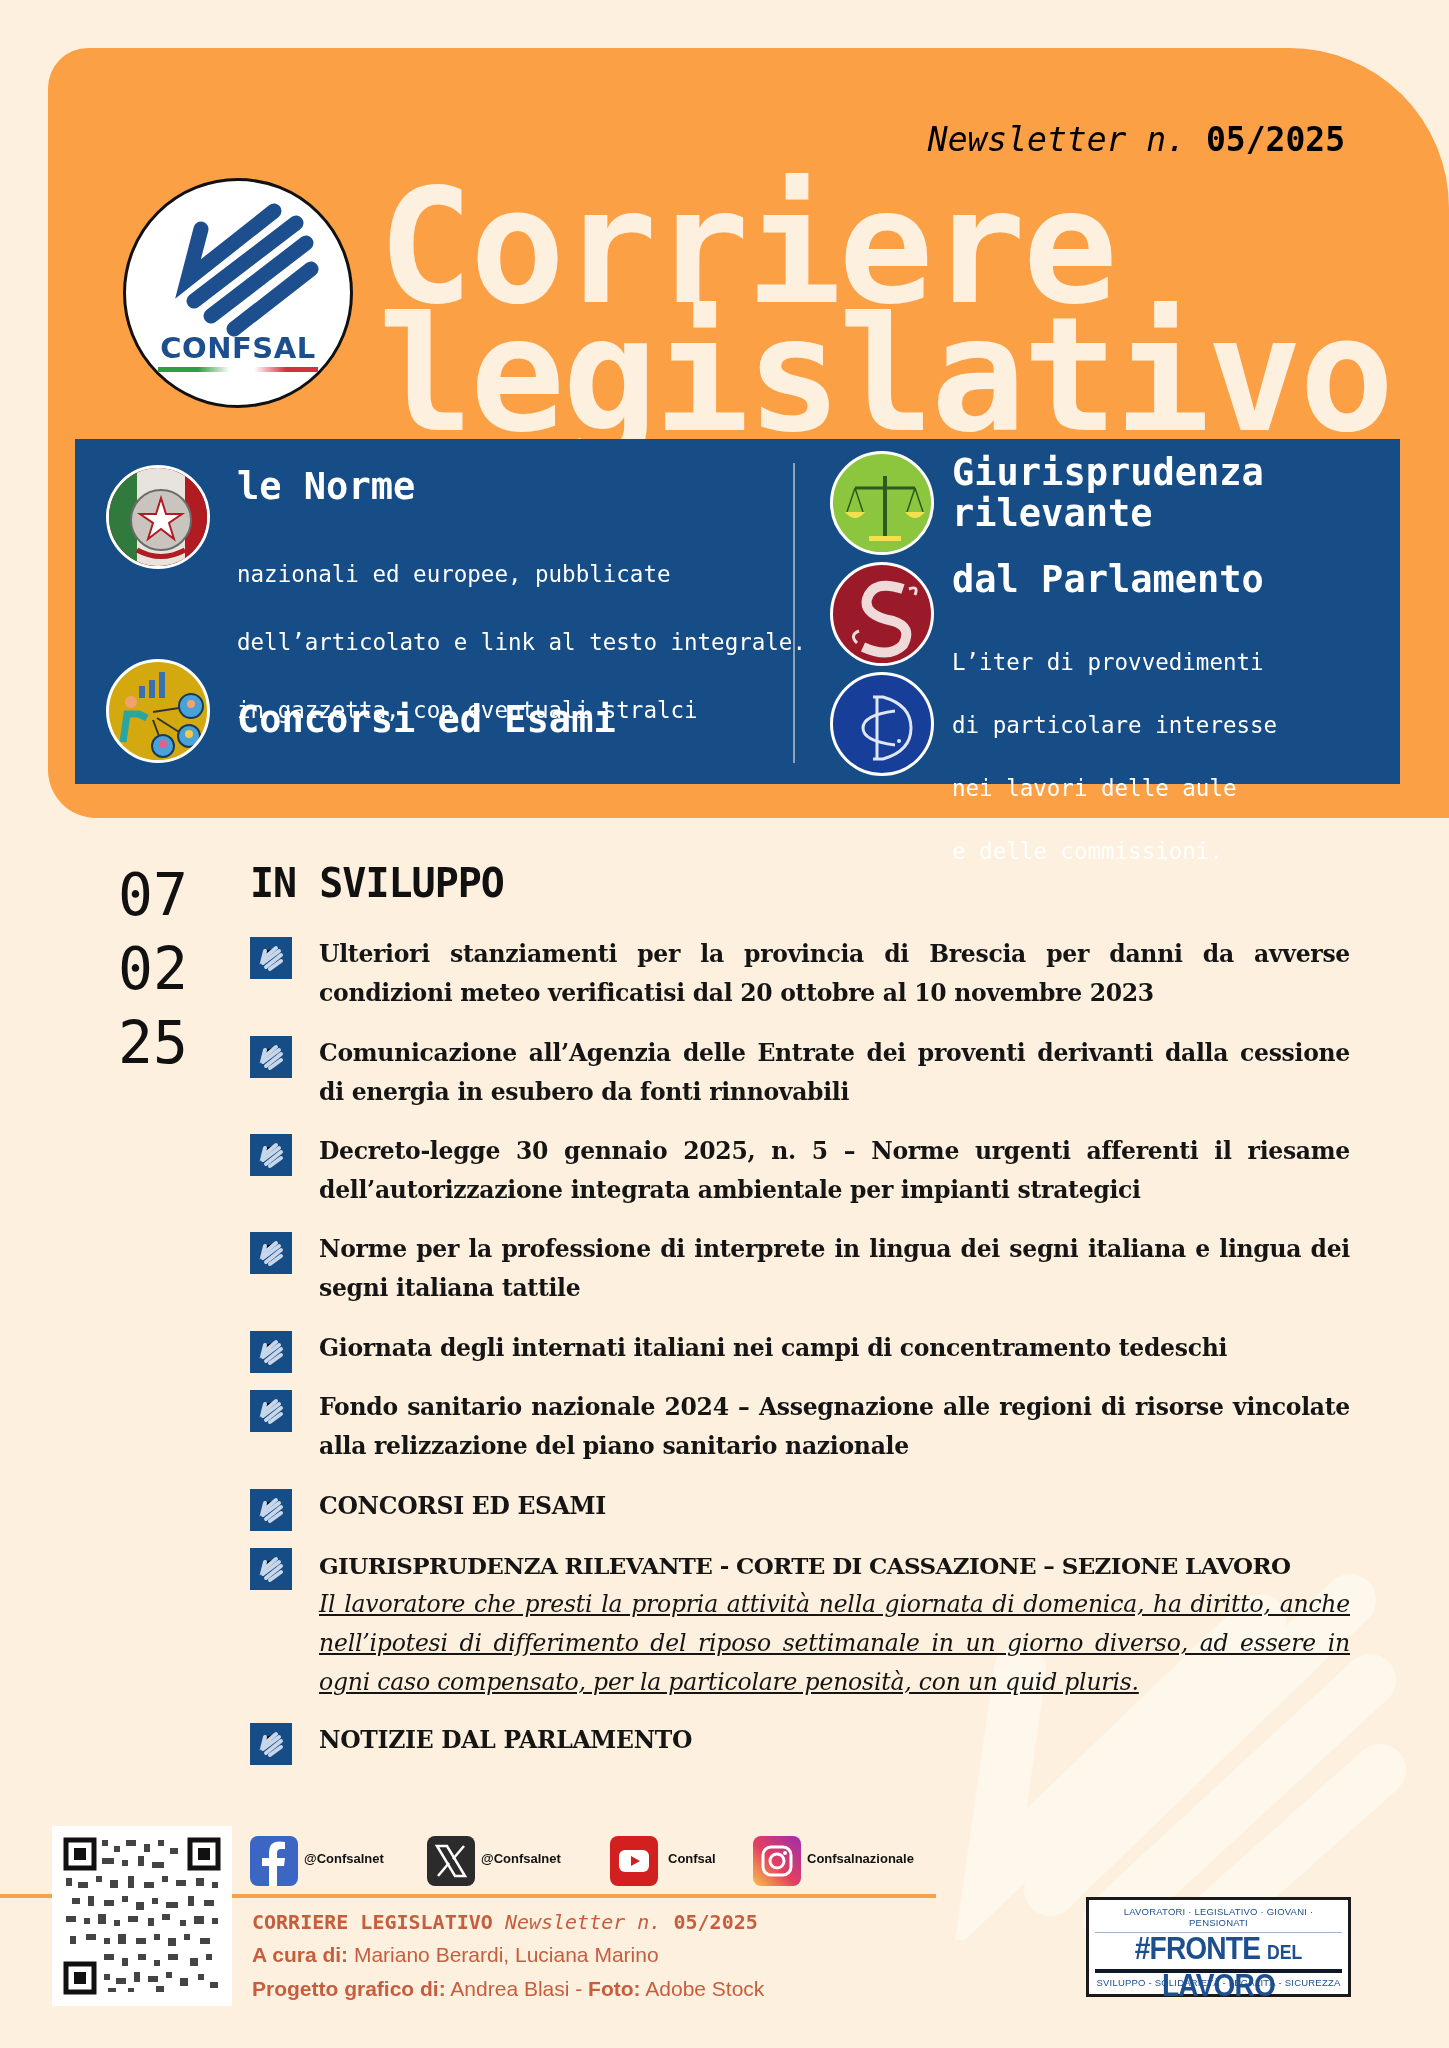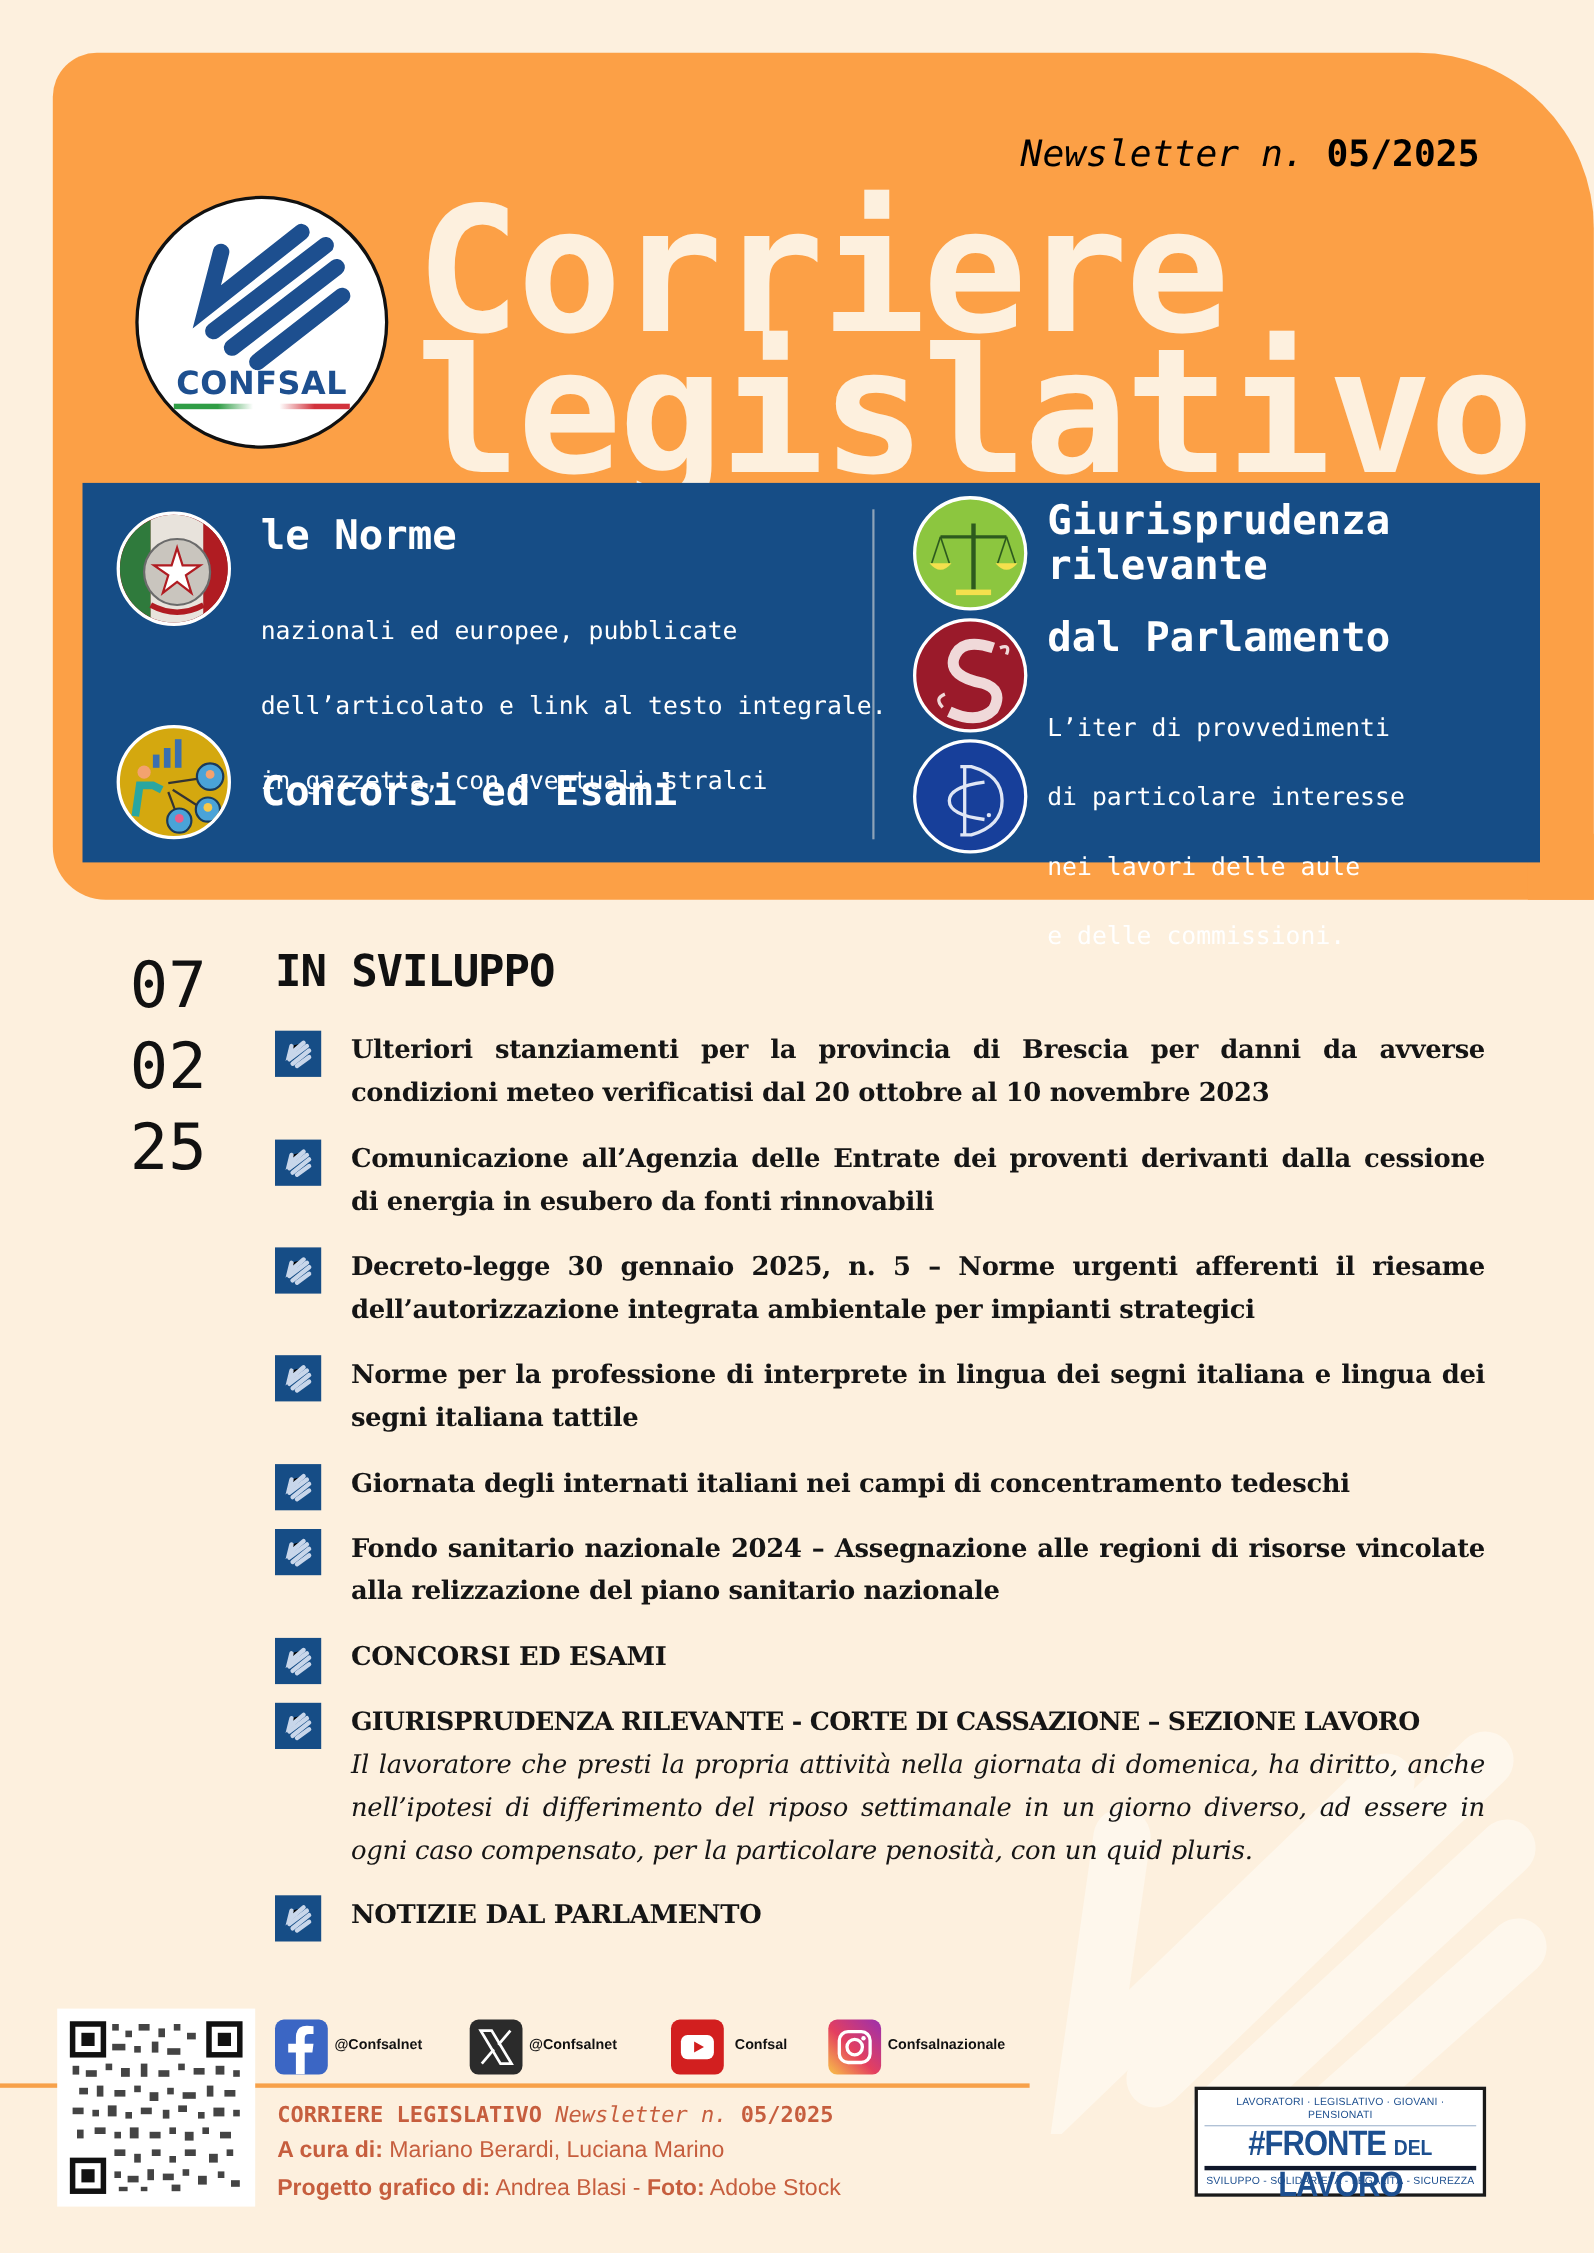--- a/index.html
+++ b/index.html
@@ -97,21 +97,21 @@
   }
   .item-text {
     position: absolute; left: 71px; right: 0; top: 0;
     font-family: "DejaVu Serif", serif; font-weight: bold; font-size: 23.5px; line-height: 39px;
     color: #151515; text-align: justify; letter-spacing: -0.3px;
   }
   .item-text.nojust { text-align: left; }
   .item-sub {
     position: absolute; left: 71px; right: 0;
     font-family: "DejaVu Serif", serif; font-style: italic; font-size: 23.5px; line-height: 39px;
-    color: #151515; text-align: justify; letter-spacing: -0.2px;
+    color: #151515; text-align: justify; letter-spacing: -0.2px; text-decoration: underline;
   }
 
   
   .qr {
     position: absolute; left: 52px; top: 1826px; width: 180px; height: 180px; background: #fff;
   }
   .social-row { position: absolute; left: 250px; top: 1836px; height: 56px; }
   .social { position: absolute; top: 0; height: 50px; display: flex; align-items: center; }
   .social-icon { width: 48px; height: 50px; border-radius: 8px; position: relative; }
   .social-handle {

